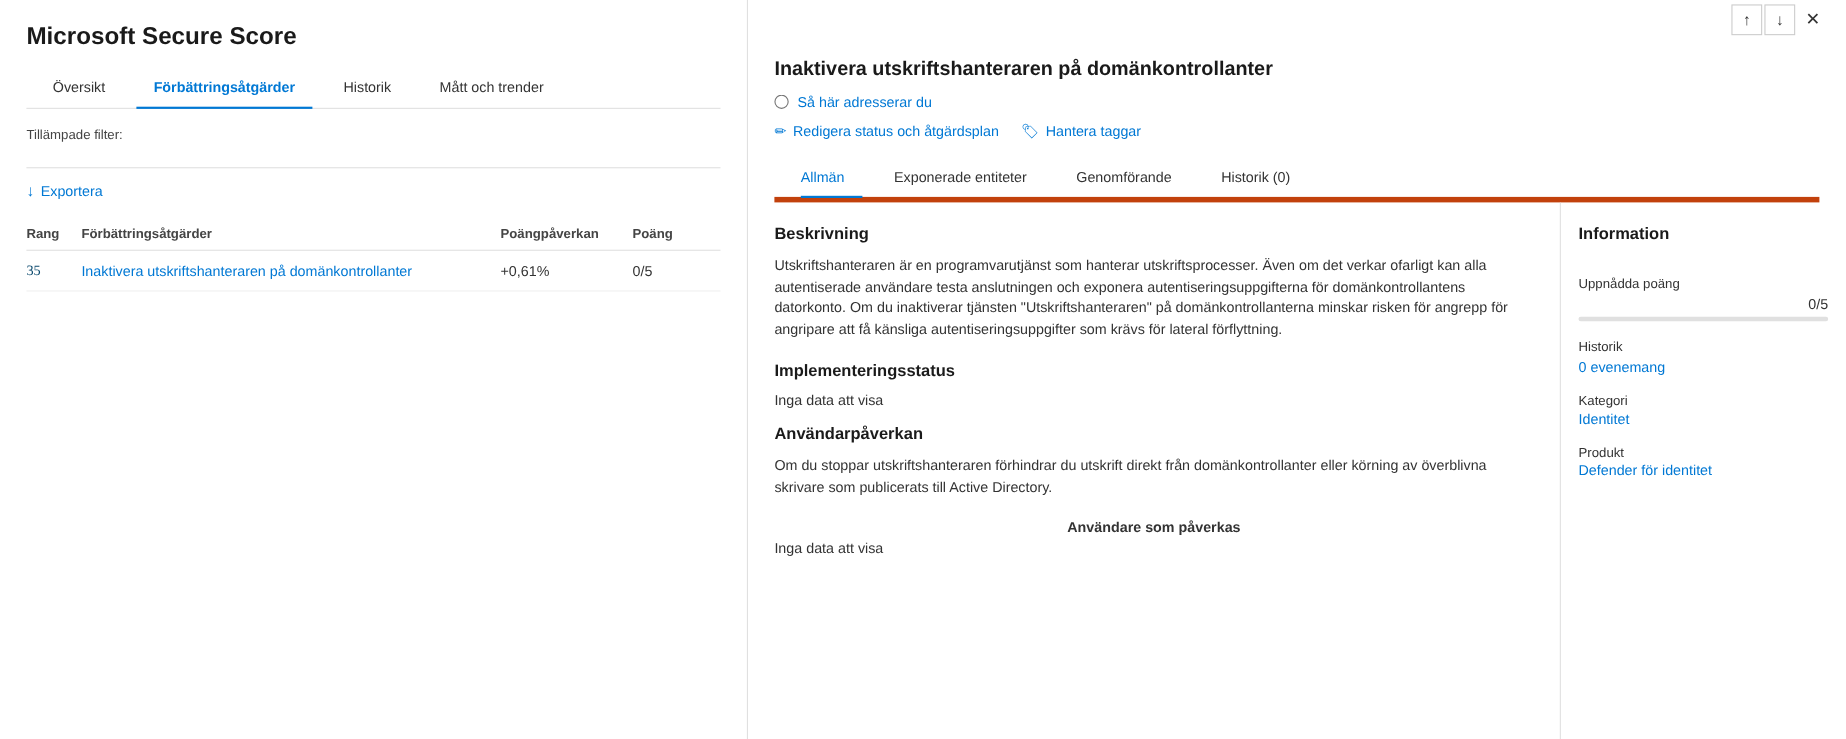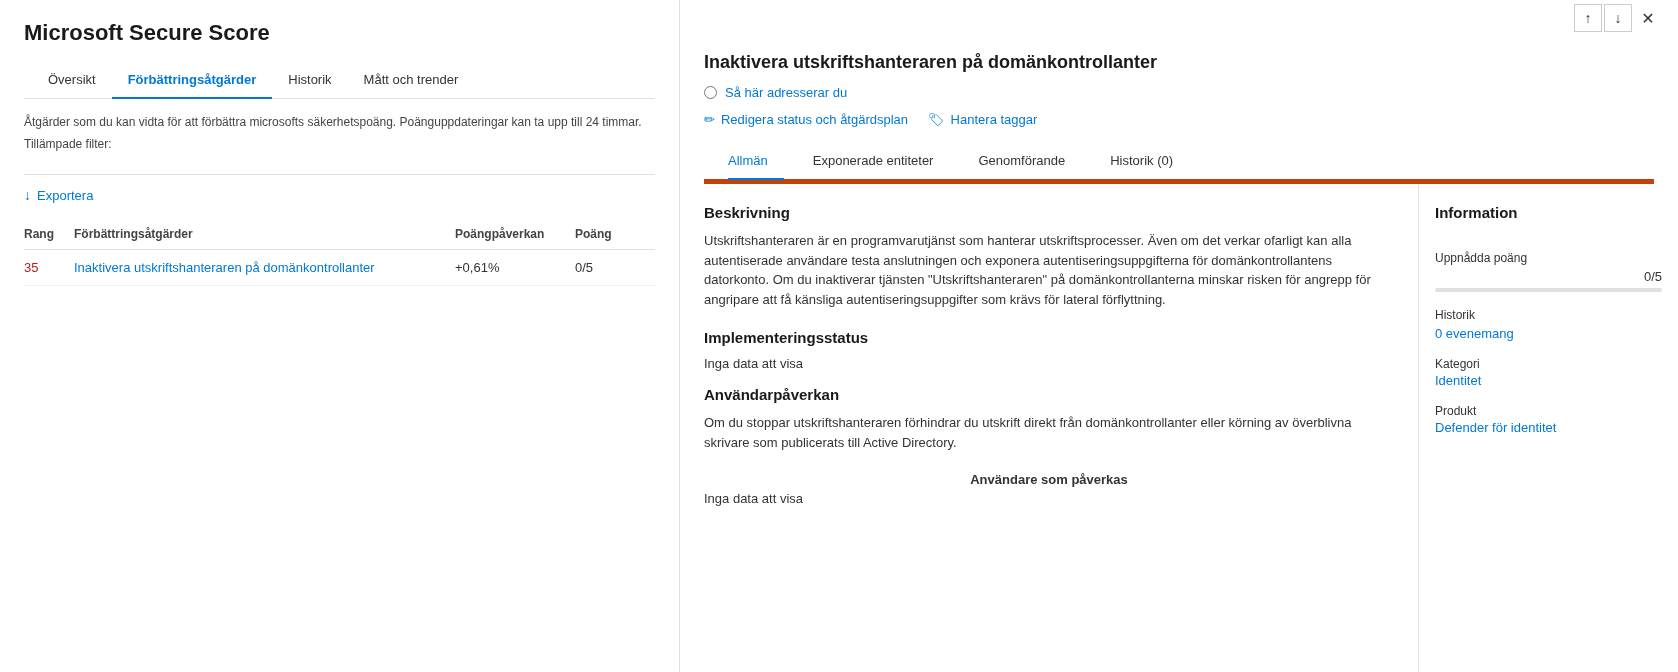--- a/index.html
+++ b/index.html
@@ -3,36 +3,36 @@
   <meta charset="utf-8">
   <style>
     * { box-sizing: border-box; margin: 0; padding: 0; }
     body { font-family: 'Segoe UI', Arial, sans-serif; font-size: 13px; color: #1a1a1a; background: #fff; display: flex; height: 672px; overflow: hidden; }
     
     
     .left-panel { width: 680px; min-width: 680px; border-right: 1px solid #e0e0e0; display: flex; flex-direction: column; padding: 0; overflow: hidden; }
     .left-header { padding: 20px 24px 0 24px; }
     .left-header h1 { font-size: 22px; font-weight: 600; color: #1a1a1a; margin-bottom: 16px; }
     
-    .tabs { display: flex; gap: 0; border-bottom: 1px solid #e0e0e0; padding: 0 24px; }
+    .tabs { display: flex; gap: 12px; border-bottom: 1px solid #e0e0e0; padding: 0 24px; }
     .tab { padding: 10px 16px; font-size: 13px; cursor: pointer; color: #333; border-bottom: 2px solid transparent; margin-bottom: -1px; }
     .tab.active { color: #0078d4; border-bottom: 2px solid #0078d4; font-weight: 600; }
     .tab:first-child { padding-left: 0; }
     
     .left-body { padding: 16px 24px; flex: 1; overflow-y: auto; }
     .description-text { font-size: 12px; color: #444; margin-bottom: 8px; }
     .filter-label { font-size: 12px; color: #444; margin-bottom: 23px; }
     .divider { border: none; border-top: 1px solid #e0e0e0; margin: 8px 0; }
     
     .export-btn { display: flex; align-items: center; gap: 6px; color: #0078d4; font-size: 13px; cursor: pointer; background: none; border: none; padding: 4px 0; margin-bottom: 12px; }
     .export-icon { color: #0078d4; font-size: 14px; }
     
     .table-header { display: grid; grid-template-columns: 50px 1fr 120px 80px; font-size: 12px; color: #444; padding: 8px 0; border-bottom: 1px solid #e0e0e0; font-weight: 700; }
     .table-row { display: grid; grid-template-columns: 50px 1fr 120px 80px; font-size: 13px; padding: 10px 0; border-bottom: 1px solid #f0f0f0; align-items: center; }
-    .col-rank { color: #b91c1c; }
+    .col-rank { color: #0c4a6e; font-family: Liberation Serif, serif; }
     .col-improvement { color: #0078d4; cursor: pointer; }
     .col-score-impact { color: #333; }
     .col-points { color: #333; }
     
     
     .right-panel { flex: 1; display: flex; flex-direction: column; overflow: hidden; position: relative; }
     .nav-btn { width: 28px; height: 28px; border: 1px solid #ccc; background: #fff; cursor: pointer; display: flex; align-items: center; justify-content: center; font-size: 14px; color: #333; }
     .close-btn { width: 28px; height: 28px; border: none; background: none; cursor: pointer; display: flex; align-items: center; justify-content: center; font-size: 16px; color: #333; }
     
     .right-header { padding: 16px 24px 0 24px; }
@@ -81,21 +81,20 @@
   <div class="left-header">
     <h1>Microsoft Secure Score</h1>
     <div class="tabs">
       <div class="tab">Översikt</div>
       <div class="tab active">Förbättringsåtgärder</div>
       <div class="tab">Historik</div>
       <div class="tab">Mått och trender</div>
     </div>
   </div>
   <div class="left-body">
-    <p class="description-text">Åtgärder som du kan vidta för att förbättra microsofts säkerhetspoäng. Poänguppdateringar kan ta upp till 24 timmar.</p>
     <p class="filter-label">Tillämpade filter:</p>
     <hr class="divider">
     <button class="export-btn">
       <span class="export-icon">↓</span>
       <span>Exportera</span>
     </button>
     <div class="table-header">
       <span>Rang</span>
       <span>Förbättringsåtgärder</span>
       <span>Poängpåverkan</span>

